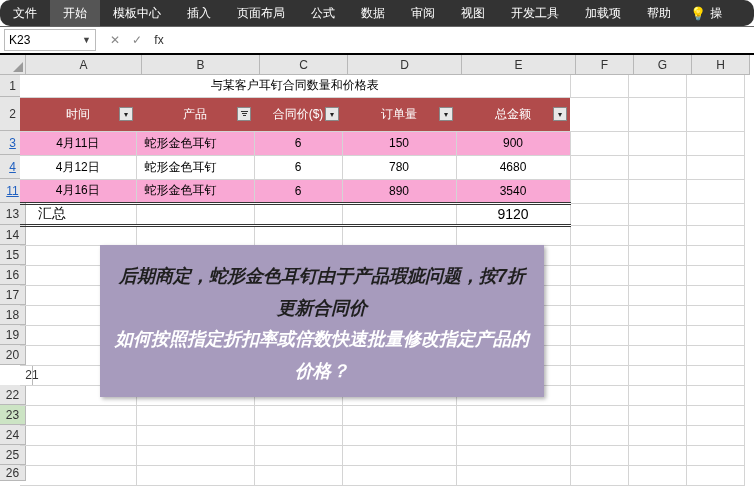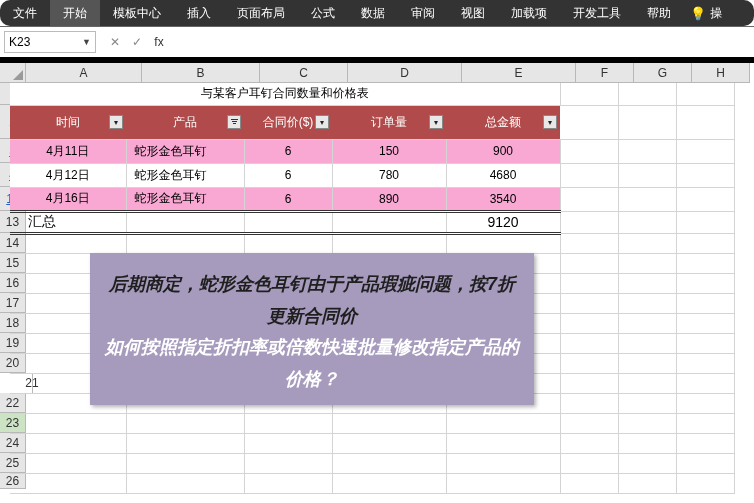--- a/index.html
+++ b/index.html
@@ -8,41 +8,41 @@
 
 .menubar { background:#333; height:26px; display:flex; align-items:center; color:#fff; font-size:12px;border-radius:10px; }
 .menubar .m { padding:0 13px; line-height:26px; cursor:pointer; }
 .menubar .m.active { background:#555; }
 .menubar .bulb { margin-left:6px; font-size:13px; }
 
 
 .rule { height:1px; background:#666; }
 
 
-.fxbar { height:36px; display:flex; align-items:center; border-bottom:6px solid #000000; }
+.fxbar { height:28px; display:flex; align-items:center; border-bottom:2px solid #000000; }
 .namebox { width:92px; height:22px; border:1px solid #bbb; margin:0 2px 0 4px; display:flex; align-items:center; justify-content:space-between; padding:0 4px; font-size:12px; background:#fff; }
 .namebox .dd { font-size:9px; color:#444; }
 .fxgroup { display:flex; align-items:center; margin-left:6px; }
 .fxbtn { width:22px; height:22px; display:flex; align-items:center; justify-content:center; color:#888; font-size:12px; }
 .fxinput { flex:1; height:22px; border:none; font-size:12px; padding:0 4px; }
 
 
 .sheet { position:relative; width:754px; }
 .corner { position:absolute; left:0; top:0; width:26px; height:20px; background:#e6e6e6; border-right:1px solid #b8b8b8; border-bottom:1px solid #b8b8b8; }
 .corner::after { content:""; position:absolute; right:2px; bottom:2px; border-left:10px solid transparent; border-bottom:10px solid #9a9a9a; }
 
 .colhdrs { position:absolute; left:26px; top:0; height:20px; display:flex; }
 .ch { background:#e6e6e6; border-right:1px solid #b8b8b8; border-bottom:1px solid #b8b8b8; text-align:center; line-height:20px; font-size:12px; color:#333; }
 
 .rowhdrs { position:absolute; left:0; top:20px; width:26px; }
 .rh { background:#e6e6e6; border-right:1px solid #b8b8b8; border-bottom:1px solid #b8b8b8; text-align:center; font-size:12px; color:#333; display:flex; align-items:center; justify-content:center; }
 .rh.link{ color:#2060c0; text-decoration:underline; }
 .rh.sel{ background:#cce4c4; }
 
-.grid { position:absolute; left:10px; top:20px; }
+.grid { position:absolute; left:20px; top:20px; }
 .grid table { border-collapse:collapse; }
 .grid td { border-right:1px solid #d4d4d4; border-bottom:1px solid #d4d4d4; padding:0; height:20px; font-size:12px; vertical-align:middle; overflow:hidden; }
 
 
 .cA{width:116px;} .cB{width:118px;} .cC{width:88px;} .cD{width:114px;} .cE{width:114px;} .cF{width:58px;} .cG{width:58px;} .cH{width:58px;}
 
 
 .title { text-align:center; font-size:14px; background:#fff; }
 
 
@@ -69,22 +69,22 @@
 <div class="menubar">
   <span class="m">文件</span>
   <span class="m active">开始</span>
   <span class="m">模板中心</span>
   <span class="m">插入</span>
   <span class="m">页面布局</span>
   <span class="m">公式</span>
   <span class="m">数据</span>
   <span class="m">审阅</span>
   <span class="m">视图</span>
+  <span class="m">开发工具</span>
   <span class="m">加载项</span>
-  <span class="m">开发工具</span>
   <span class="m">帮助</span>
   <span class="bulb">💡</span>
   <span class="m" style="padding:0 4px;">操</span>
 </div>
 <div class="rule"></div>
 
 <div class="fxbar">
   <div class="namebox">
     <span>K23</span>
     <span class="dd">▼</span>

